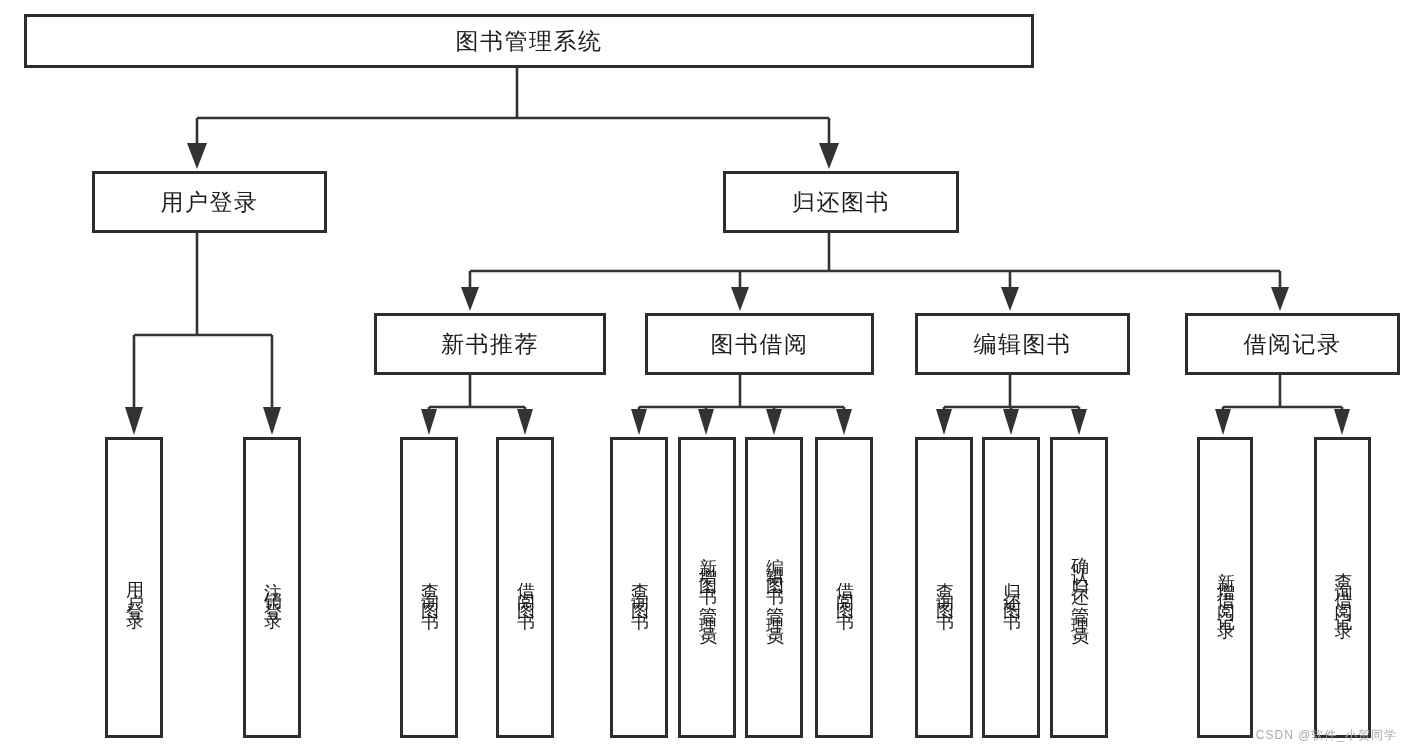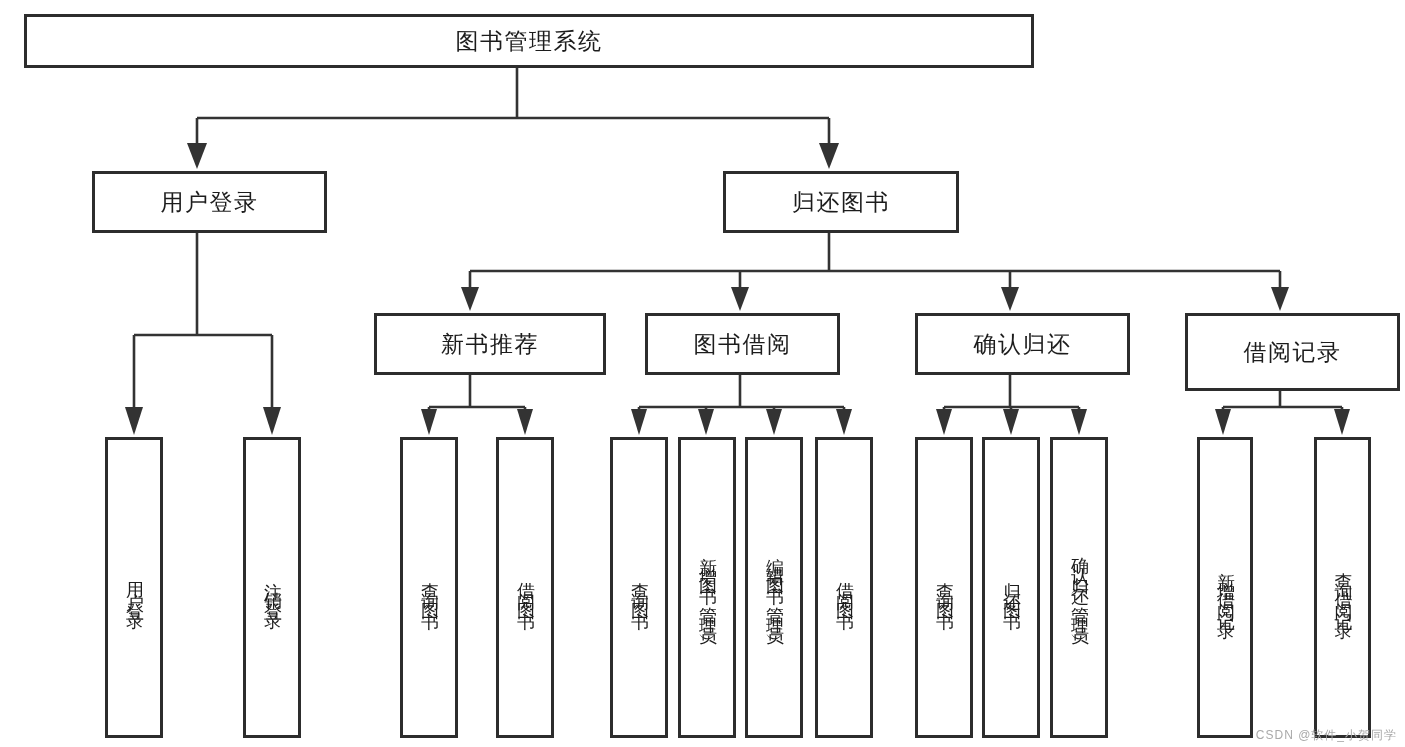--- a/index.html
+++ b/index.html
@@ -94,27 +94,27 @@
   <div class="box h" style="left:80px;top:171px;width:235px;height:62px">
     <span>用户登录</span>
   </div>
   <div class="box h" style="left:711px;top:171px;width:236px;height:62px">
     <span>归还图书</span>
   </div>
 
   <div class="box h" style="left:362px;top:313px;width:232px;height:62px">
     <span>新书推荐</span>
   </div>
-  <div class="box h" style="left:633px;top:313px;width:195px;height:62px">
+  <div class="box h" style="left:633px;top:313px;width:229px;height:62px">
     <span>图书借阅</span>
   </div>
   <div class="box h" style="left:903px;top:313px;width:215px;height:62px">
-    <span>确认归还</span>
+    <span>编辑图书</span>
   </div>
-  <div class="box h" style="left:1173px;top:313px;width:215px;height:78px">
+  <div class="box h" style="left:1173px;top:313px;width:215px;height:62px">
     <span>借阅记录</span>
   </div>
 
   <div class="box v" style="left:105px;top:437px;width:58px;height:301px">
     <span>用户登录</span>
   </div>
   <div class="box v" style="left:243px;top:437px;width:58px;height:301px">
     <span>注销登录</span>
   </div>
 

